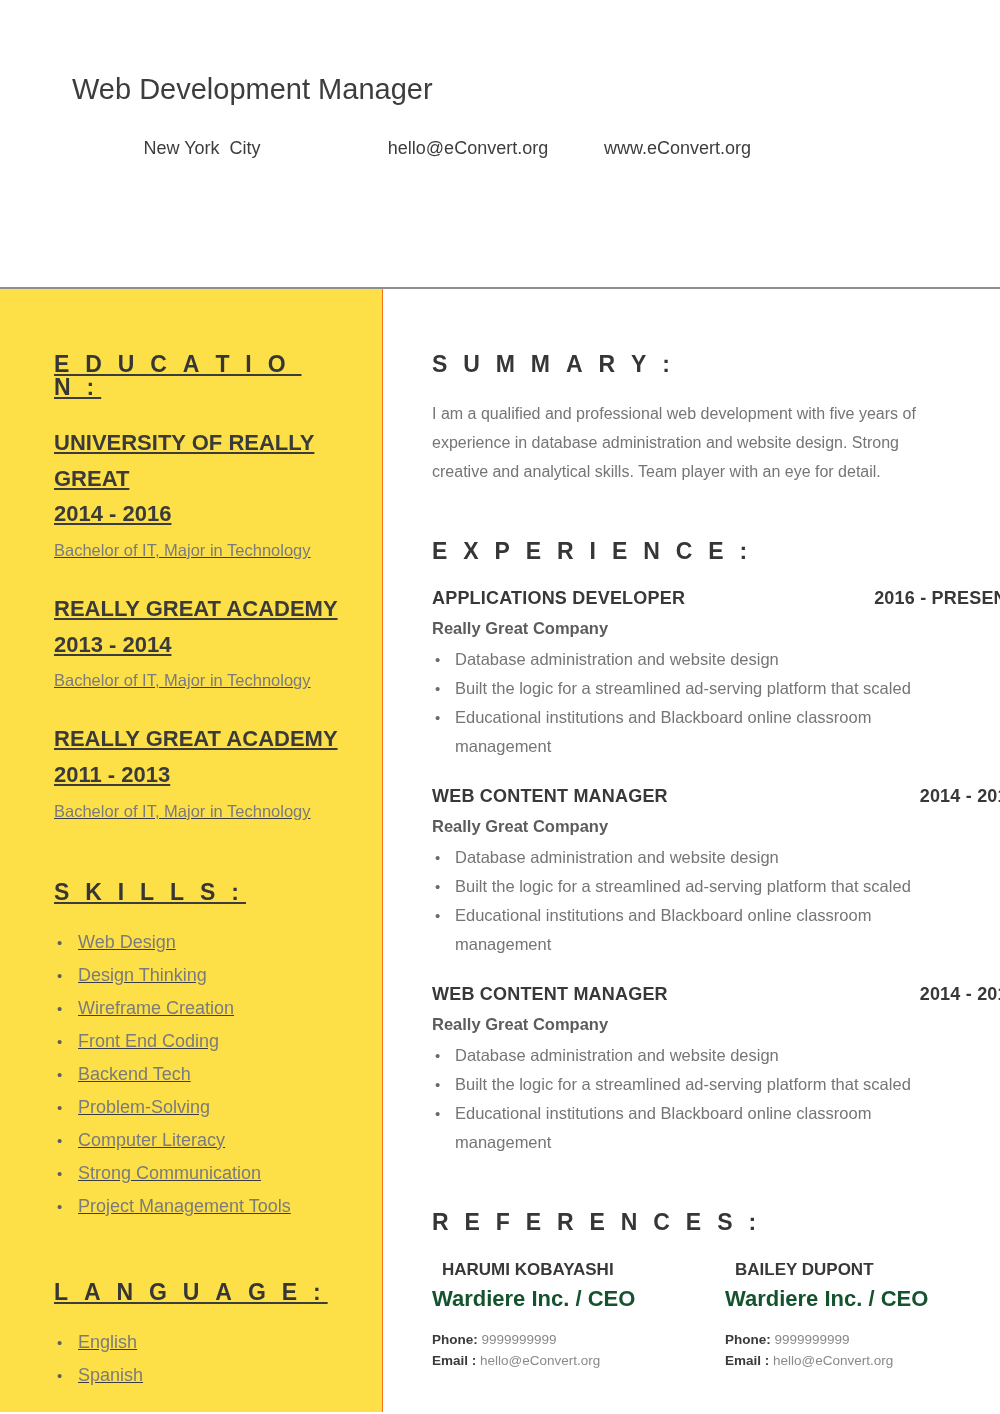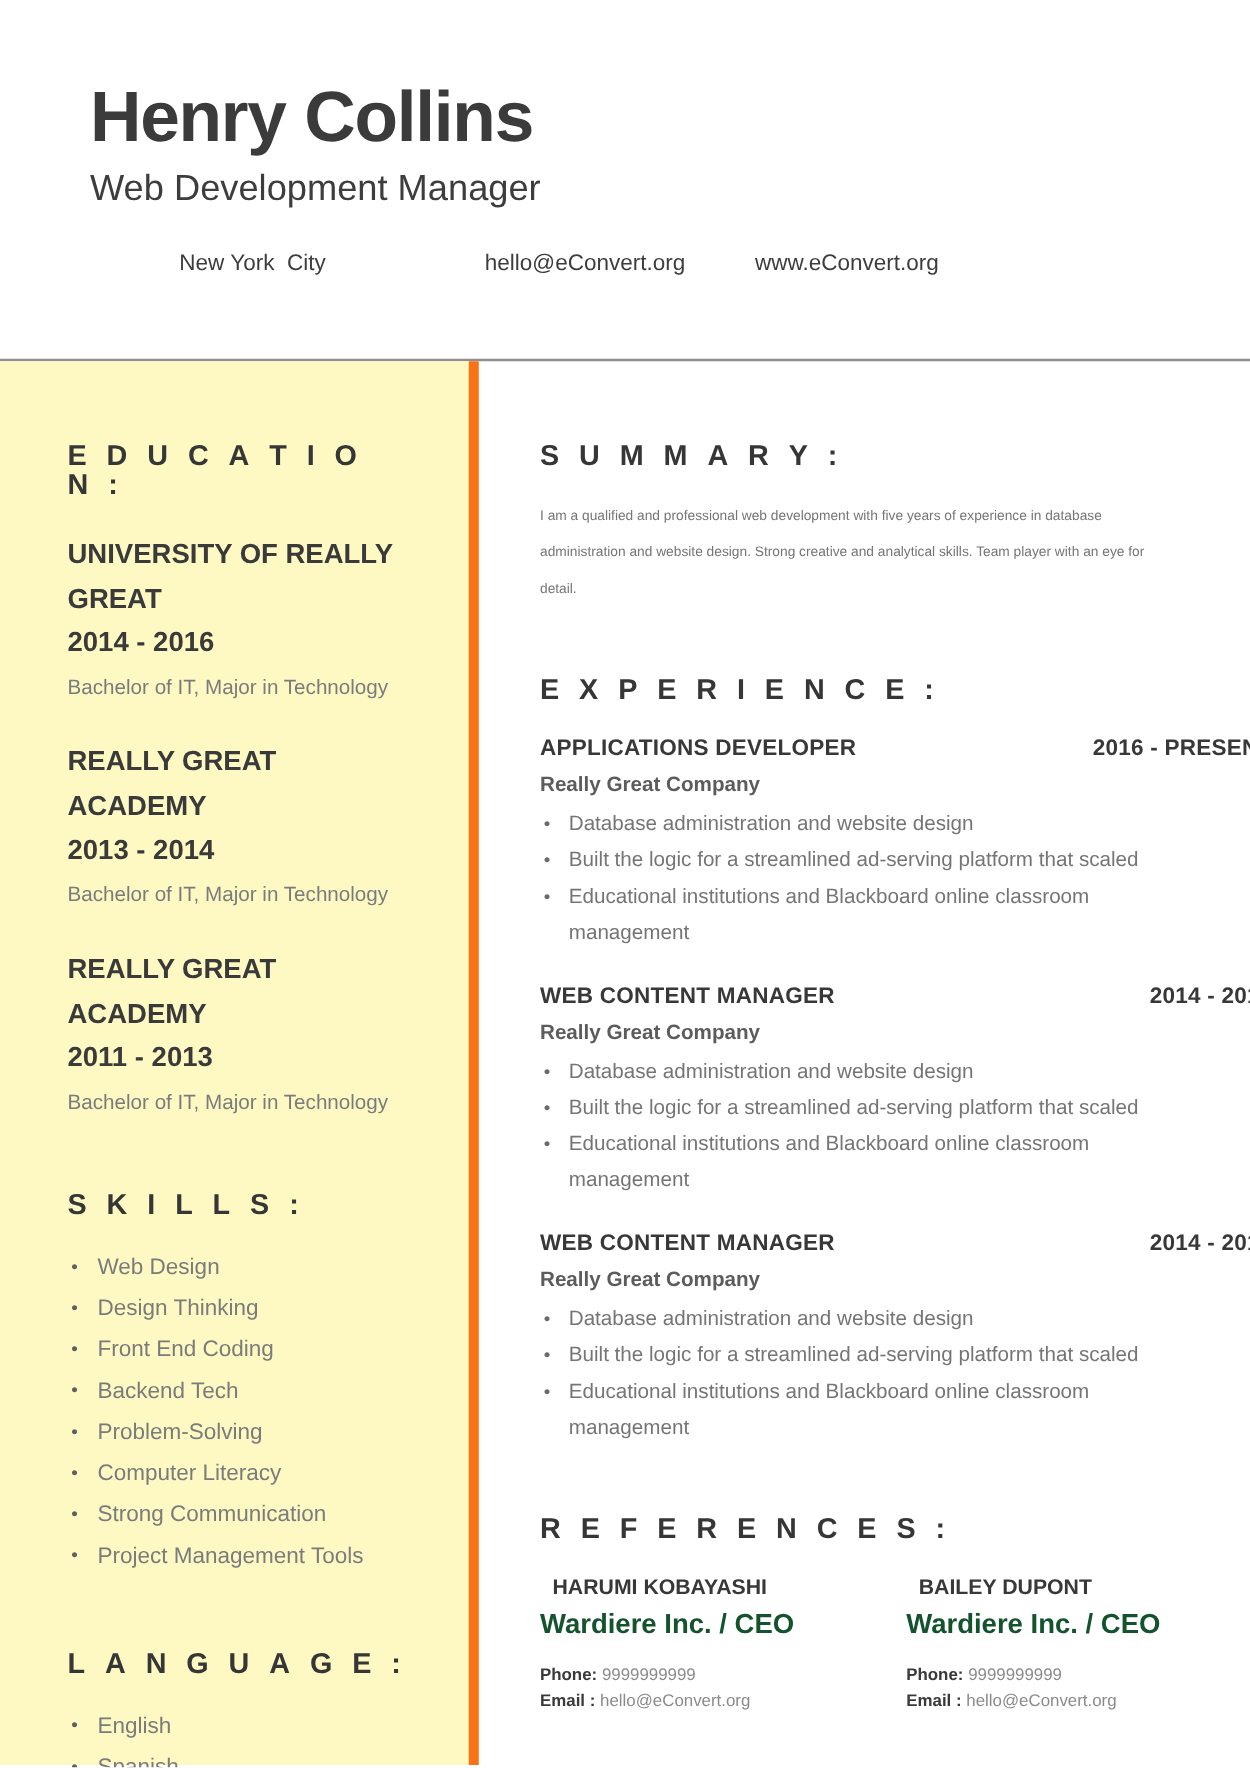--- a/index.html
+++ b/index.html
@@ -12,43 +12,44 @@
   .header { height:289px; padding:64px 55px 0 72px; border-bottom:2px solid #8f8f8f; }
   .person-name { font-size:57px; font-weight:700; letter-spacing:-1px; color:#3b3b3b; line-height:1.08; }
   .person-title { font-size:29px; font-weight:400; color:#3d3d3d; margin-top:9px; }
   .contact-row { display:flex; margin-top:32px; font-size:18px; color:#3d3d3d; }
   .contact-row span { white-space:pre;text-align:center; }
   .contact-loc { width:260px; }
   .contact-email { width:272px; }
   
   .body { display:flex; height:1123px; }
   .sidebar {
-    width:383px; flex:0 0 383px; background:#fef9c3; border-right:8px solid #f97316;
+    width:383px; flex:0 0 383px; background:#fde047; border-right:1px solid #f97316;
     padding:64px 38px 0 54px;
+    text-decoration:underline;
   }
   .main { flex:1; padding:64px 55px 0 49px; }
   .sec-heading {
     font-size:23px; font-weight:700; letter-spacing:7px; color:#363636; line-height:1;
   }
   
   .sidebar-section { margin-bottom:58px; }
   .edu-list { margin-top:26px; }
   .edu-entry { margin-bottom:29px; }
   .edu-title { font-size:22px; font-weight:700; color:#3a3a3a; line-height:1.62; }
   .edu-degree { font-size:16.5px; color:#7b7b7b; margin-top:7px; line-height:1.4; }
   .dot-list { list-style:none; margin-top:22px; }
   .dot-list li {
     position:relative; padding-left:24px; font-size:18px; color:#7b7b7b; line-height:33px;
   }
   .dot-list li::before {
     content:"•"; position:absolute; left:3px; top:0; color:#5f5f5f; font-size:15px;
   }
   
   .main-section { margin-bottom:54px; }
-  .summary-text { margin-top:23px; font-size:11px; color:#757575; line-height:29px; max-width:515px; }
+  .summary-text { margin-top:23px; font-size:16px; color:#757575; line-height:29px; max-width:515px; }
   .job { margin-top:25px; }
   .job-head { display:flex; justify-content:space-between; align-items:baseline; }
   .job-title, .job-dates { font-size:18px; font-weight:700; color:#383838; letter-spacing:0.2px; }
   .job-company { margin-top:10px; font-size:16.5px; font-weight:700; color:#5c5c5c; }
   .job-bullets { list-style:none; margin-top:7px; }
   .job-bullets li {
     position:relative; padding-left:23px; font-size:16.5px; color:#757575; line-height:29px; max-width:515px;
   }
   .job-bullets li::before {
     content:"•"; position:absolute; left:3px; top:0; color:#6b6b6b; font-size:15px;
@@ -61,21 +62,20 @@
   .ref-contacts { margin-top:17px; }
   .ref-line { font-size:13.5px; line-height:21px; color:#8a8a8a; }
   .ref-line b { color:#3a3a3a; font-weight:700; }
 </style>
 </head>
 <body>
 
 <div class="page">
 
   <header class="header">
-    <h1 class="person-name">Henry Collins</h1>
     <div class="person-title">Web Development Manager</div>
     <div class="contact-row">
       <span class="contact-loc">New York  City</span>
       <span class="contact-email">hello@eConvert.org</span>
       <span class="contact-web">www.eConvert.org</span>
     </div>
   </header>
 
   <div class="body">
 
@@ -106,20 +106,21 @@
             <div class="edu-degree">Bachelor of IT, Major in Technology</div>
           </div>
         </div>
       </section>
 
       <section class="sidebar-section">
         <h2 class="sec-heading">S K I L L S :</h2>
         <ul class="dot-list">
           <li>Web Design</li>
           <li>Design Thinking</li>
+          <li>Wireframe Creation</li>
           <li>Front End Coding</li>
           <li>Backend Tech</li>
           <li>Problem-Solving</li>
           <li>Computer Literacy</li>
           <li>Strong Communication</li>
           <li>Project Management Tools</li>
         </ul>
       </section>
 
       <section class="sidebar-section">

